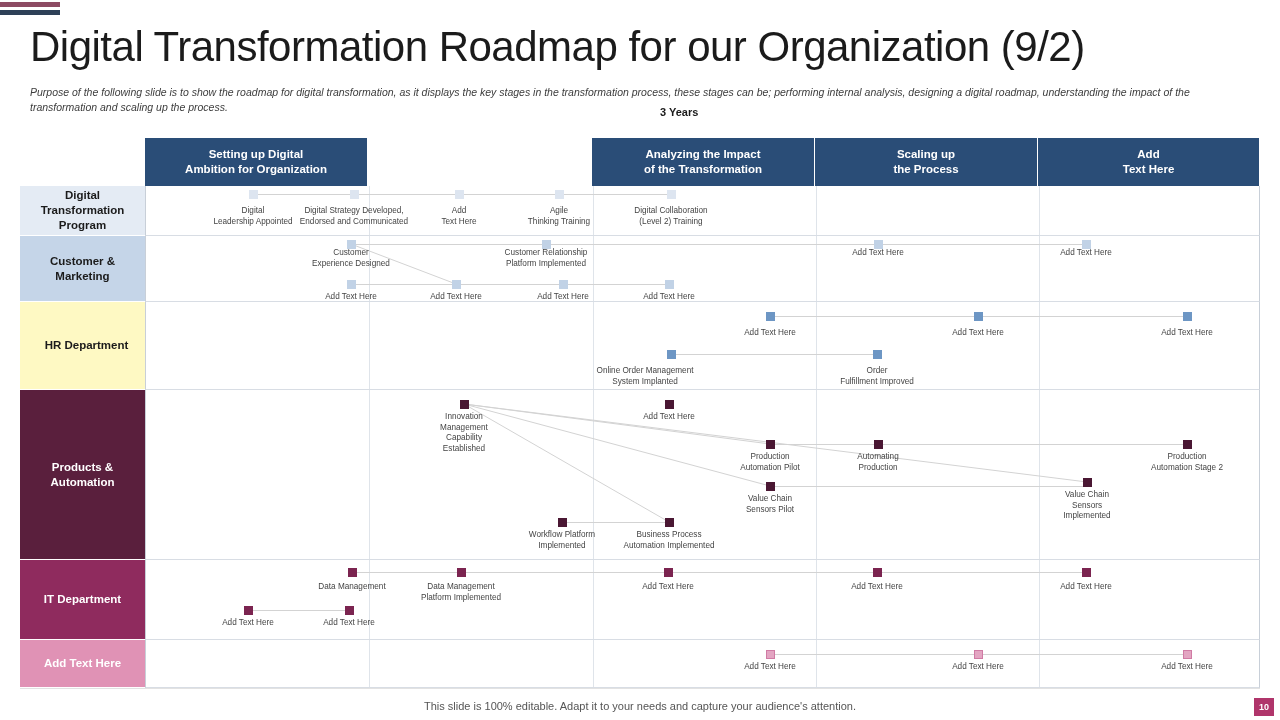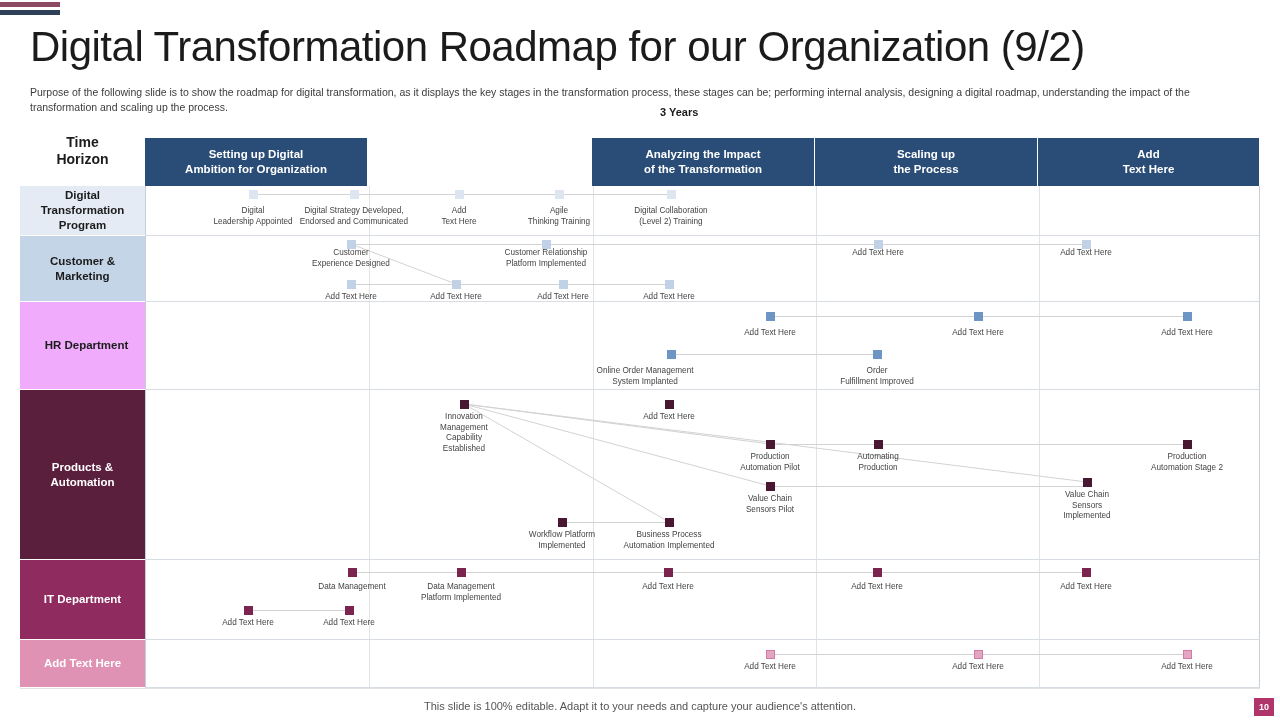--- a/index.html
+++ b/index.html
@@ -18,21 +18,21 @@
   #deco .bar2{position:absolute;left:0;top:10px;width:60px;height:5px;background:#2e4057;}
 
   
   #title{
     position:absolute;left:30px;top:24px;width:1220px;
     font-size:42px;font-weight:400;color:#1b1b1b;letter-spacing:-0.5px;
     line-height:1.1;white-space:nowrap;
   }
   #subtitle{
     position:absolute;left:30px;top:85px;width:1180px;
-    font-size:10.5px;color:#3c3c3c;line-height:1.45;
+    font-size:10.5px;color:#3c3c3c;line-height:1.45;font-style:italic;
   }
 
   
   #years{
     position:absolute;left:660px;top:106px;
     font-size:11px;font-weight:bold;color:#1b1b1b;
   }
 
   
   #matrix{position:absolute;left:20px;top:138px;width:1240px;height:550px;}
@@ -97,22 +97,20 @@
 <div id="deco">
   <div class="bar1" style="background: rgb(141, 74, 99);"></div>
   <div class="bar2" style="background: rgb(46, 64, 87);"></div>
 </div>
 
 <div id="title">Digital Transformation Roadmap for our Organization (9/2)</div>
 <div id="subtitle">Purpose of the following slide is to show the roadmap for digital transformation, as it displays the key stages in the transformation process, these stages can be; performing internal analysis, designing a digital roadmap, understanding the impact of the transformation and scaling up the process.</div>
 <div id="years">3 Years</div>
 
 <div id="matrix">
-  <div class="corner" id="corner-cell" style="white-space: pre-line;">Time
-Horizon</div>
   <div class="hdr-row" id="header-row">
       <div class="col-hdr" style="left: 125px; width: 223px; background: rgb(42, 77, 119); white-space: pre-line;">Setting up Digital
 Ambition for Organization</div>
       <div class="col-hdr" style="left: 795px; width: 223px; background: rgb(42, 77, 119); white-space: pre-line;">Scaling up
 the Process</div>
       <div class="col-hdr" style="left: 572px; width: 223px; background: rgb(42, 77, 119); white-space: pre-line;">Analyzing the Impact
 of the Transformation</div>
       <div class="col-hdr" style="left: 1018px; width: 222px; background: rgb(42, 77, 119); white-space: pre-line;">Add
 Text Here</div>
     </div>
@@ -166,21 +164,21 @@
         <div class="connline" style="left: 205px; top: 48px; width: 318px;"></div>
         <div class="marker" style="left: 201px; top: 44px; background: rgb(193, 210, 230); border: 1px solid rgb(193, 210, 230);"></div>
         <div class="mlabel" style="left: 205px; top: 56px;">Add Text Here</div>
         <div class="marker" style="left: 306px; top: 44px; background: rgb(193, 210, 230); border: 1px solid rgb(193, 210, 230);"></div>
         <div class="mlabel" style="left: 310px; top: 56px;">Add Text Here</div>
         <div class="marker" style="left: 413px; top: 44px; background: rgb(193, 210, 230); border: 1px solid rgb(193, 210, 230);"></div>
         <div class="mlabel" style="left: 417px; top: 56px;">Add Text Here</div>
         <div class="marker" style="left: 519px; top: 44px; background: rgb(193, 210, 230); border: 1px solid rgb(193, 210, 230);"></div>
         <div class="mlabel" style="left: 523px; top: 56px;">Add Text Here</div>
       </div>
-      <div class="rowlabel" style="top: 164px; height: 88px; background: #f0abfc; color: rgb(27, 27, 27); white-space: pre-line; padding-left: 12px;">HR Department</div>
+      <div class="rowlabel" style="top: 164px; height: 88px; background: #fef9c3; color: rgb(27, 27, 27); white-space: pre-line; padding-left: 12px;">HR Department</div>
       <div class="rowband" style="top: 164px; height: 88px;">
         <div class="colsep" style="left: 223px;"></div>
         <div class="colsep" style="left: 447px;"></div>
         <div class="colsep" style="left: 670px;"></div>
         <div class="colsep" style="left: 893px;"></div>
         <div class="connline" style="left: 624px; top: 14px; width: 417px;"></div>
         <div class="connline" style="left: 624px; top: 14px; width: 417px;"></div>
         <div class="marker" style="left: 620px; top: 10px; background: rgb(109, 150, 196); border: 1px solid rgb(109, 150, 196);"></div>
         <div class="mlabel" style="left: 624px; top: 26px;">Add Text Here</div>
         <div class="marker" style="left: 828px; top: 10px; background: rgb(109, 150, 196); border: 1px solid rgb(109, 150, 196);"></div>

